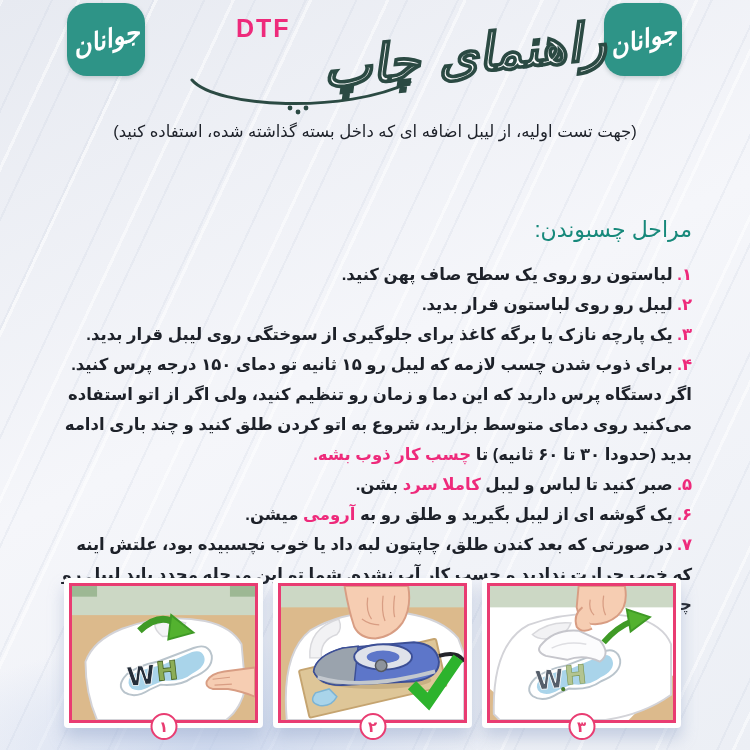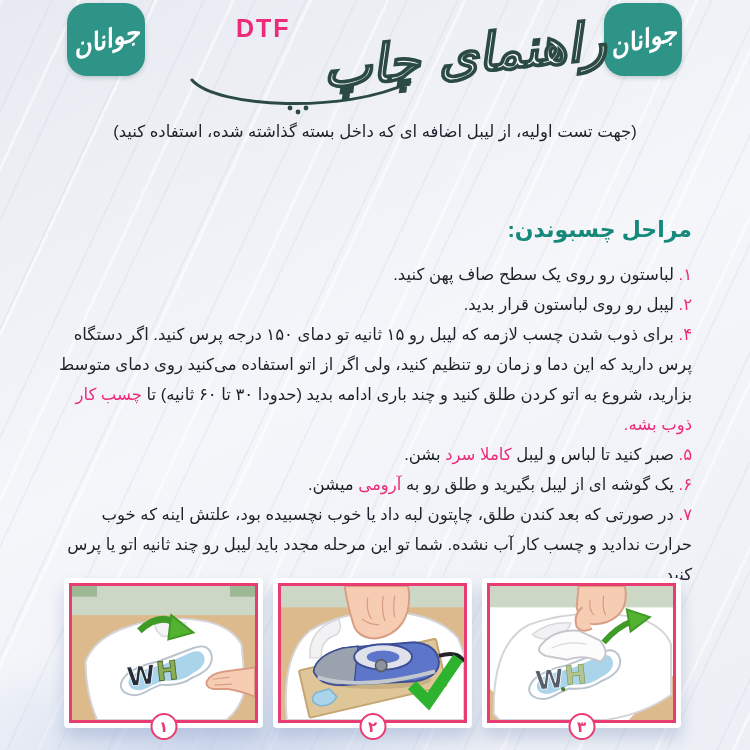--- a/index.html
+++ b/index.html
@@ -37,25 +37,25 @@
     transform:rotate(-6deg);letter-spacing:1px;
   }
   .swash{position:absolute;left:46px;top:74px;}
   .intro{
     position:absolute;top:116px;left:28px;right:28px;direction:rtl;
     text-align:center;font-size:16.5px;font-weight:normal;line-height:30px;
   }
   .pink{color:#EE2A7B;}
   .section-heading{
     position:absolute;top:217px;right:58px;direction:rtl;
-    font-size:22px;font-weight:bold;color:#17897B;
+    font-size:22px;font-weight:normal;color:#17897B;
   }
   .steps{
     position:absolute;top:259px;right:58px;left:54px;direction:rtl;
-    text-align:right;font-size:16.5px;font-weight:normal;line-height:30px;
+    text-align:right;font-size:16.5px;font-weight:bold;line-height:30px;
   }
   .figures{position:absolute;top:578px;left:64px;width:622px;display:flex;gap:10px;}
   .figure{
     position:relative;width:199px;height:150px;background:#fff;border-radius:4px;
     padding:5px;box-sizing:border-box;box-shadow:0 10px 16px rgba(135,155,195,.4);
   }
   .figure-frame{
     width:100%;height:100%;border:3px solid #E93C72;box-sizing:border-box;
     overflow:hidden;background:#fff;
   }
@@ -95,20 +95,24 @@
 <div class="section-heading">مراحل چسبوندن:</div>
 
 <div class="steps">
   <div class="step">
     <span class="pink">۱.</span>
     <span>لباستون رو روی یک سطح صاف پهن کنید.</span><span class="pink"></span><span></span>
   </div>
   <div class="step">
     <span class="pink">۲.</span>
     <span>لیبل رو روی لباستون قرار بدید.</span><span class="pink"></span><span></span>
+  </div>
+  <div class="step">
+    <span class="pink">۳.</span>
+    <span>یک پارچه نازک یا برگه کاغذ برای جلوگیری از سوختگی روی لیبل قرار بدید.</span><span class="pink"></span><span></span>
   </div>
   <div class="step">
     <span class="pink">۴.</span>
     <span>برای ذوب شدن چسب لازمه که لیبل رو ۱۵ ثانیه تو دمای ۱۵۰ درجه پرس کنید. اگر دستگاه پرس دارید که این دما و زمان رو تنظیم کنید، ولی اگر از اتو استفاده می‌کنید روی دمای متوسط بزارید، شروع به اتو کردن طلق کنید و چند باری ادامه بدید (حدودا ۳۰ تا ۶۰ ثانیه) تا </span><span class="pink">چسب کار ذوب بشه.</span><span></span>
   </div>
   <div class="step">
     <span class="pink">۵.</span>
     <span>صبر کنید تا لباس و لیبل </span><span class="pink">کاملا سرد</span><span> بشن.</span>
   </div>
   <div class="step">

